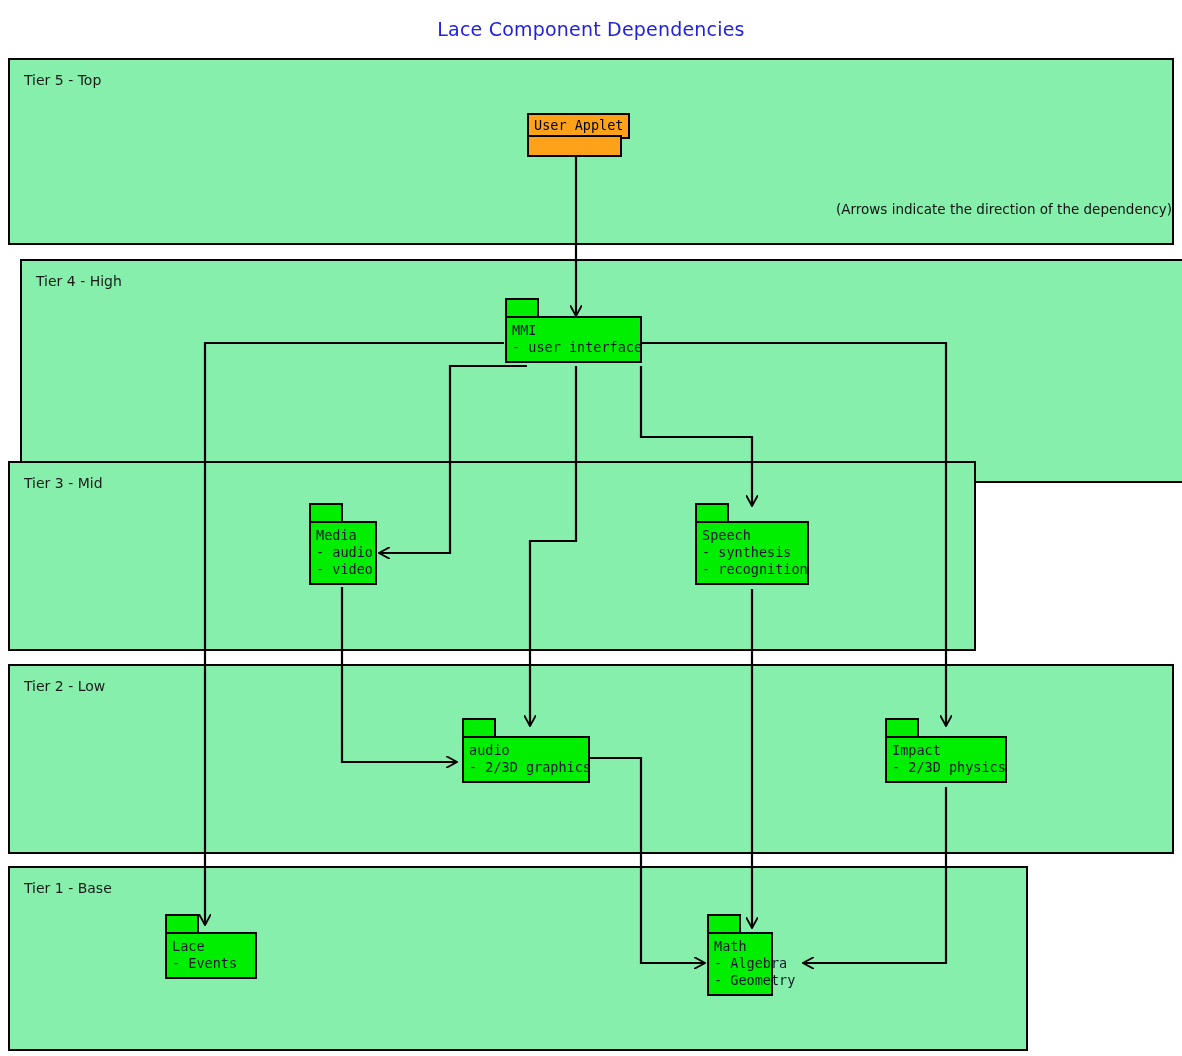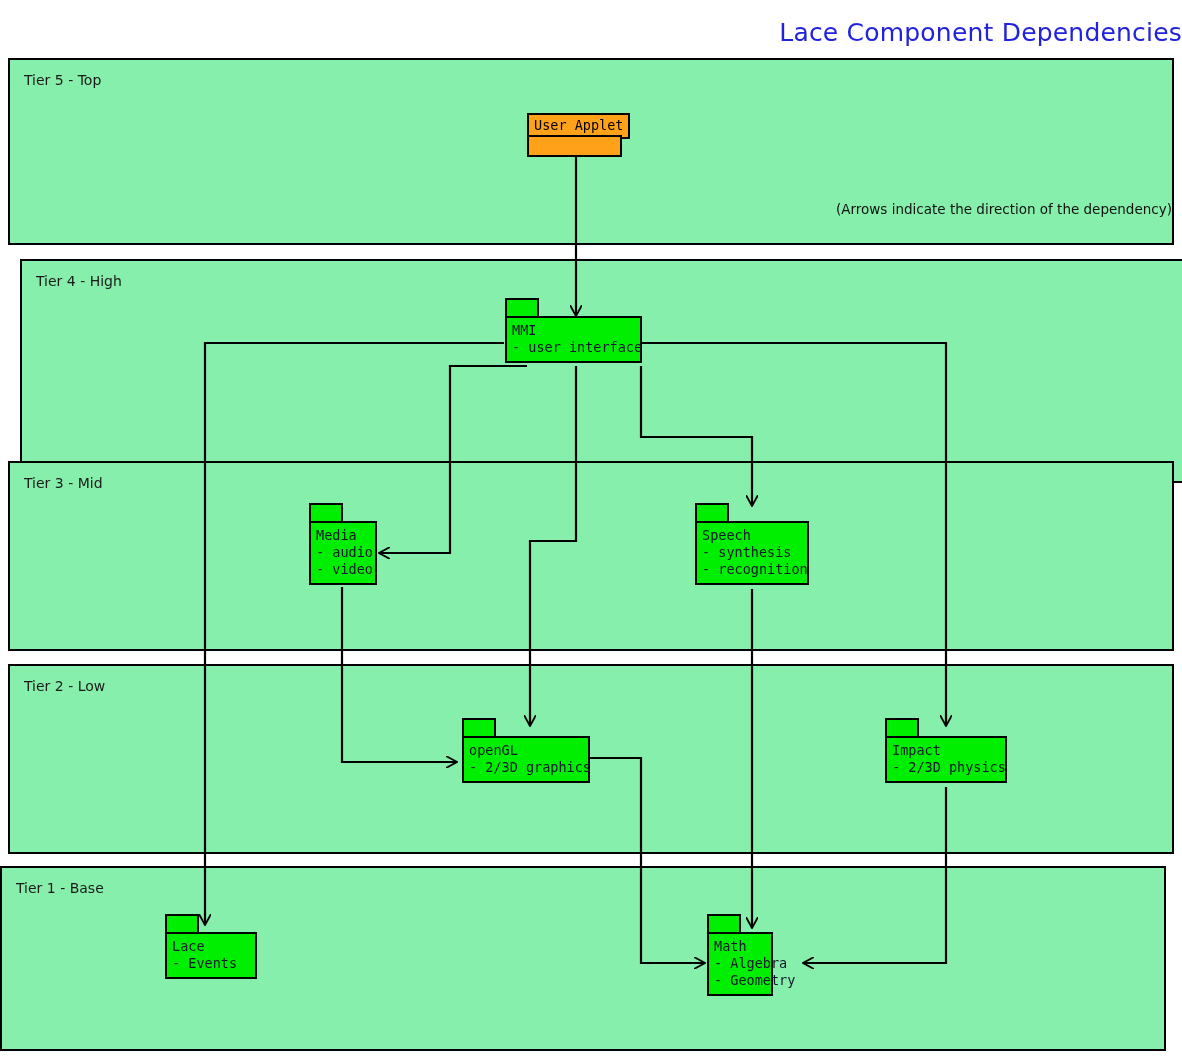--- a/index.html
+++ b/index.html
@@ -8,23 +8,23 @@
     width:1182px;height:1056px;
     background:#ffffff;
     font-family:"DejaVu Sans","Liberation Sans",sans-serif;
     overflow:hidden;
   }
   #root{position:relative;width:1182px;height:1056px;}
 
   
   .title{
     position:absolute;left:0;top:18px;width:1182px;
-    text-align:right;
+    text-align:center;
     color:#2222dd;
-    font-size:25px;
+    font-size:19px;
     letter-spacing:.2px;
     white-space:nowrap;
   }
 
   
   .tier{
     position:absolute;
     background:#86efac;
     border:2px solid #000000;
     box-sizing:border-box;
@@ -91,29 +91,29 @@
   <div class="title">Lace Component Dependencies</div>
 
   <div class="tier" style="left:8px;top:58px;width:1166px;height:187px;">
     <div class="tier-label">Tier 5 - Top</div>
   </div>
 
   <div class="tier" style="left:8px;top:259px;width:1166px;height:224px;margin-left:12px;">
     <div class="tier-label">Tier 4 - High</div>
   </div>
 
-  <div class="tier" style="left:8px;top:461px;width:1166px;height:190px;padding-left:8px;">
+  <div class="tier" style="left:8px;top:461px;width:968px;height:190px;padding-left:8px;">
     <div class="tier-label">Tier 3 - Mid</div>
   </div>
 
   <div class="tier" style="left:8px;top:664px;width:1166px;height:190px;">
     <div class="tier-label">Tier 2 - Low</div>
   </div>
 
-  <div class="tier" style="left:0;top:866px;width:1166px;height:185px;">
+  <div class="tier" style="left:8px;top:866px;width:1020px;height:185px;">
     <div class="tier-label">Tier 1 - Base</div>
   </div>
 
   <div class="note" style="left:836px;top:201px;">(Arrows indicate the direction of the dependency)</div>
 
   <svg class="wires" viewBox="0 0 1182 1056" xmlns="http://www.w3.org/2000/svg">
     <defs>
       <marker id="ah" viewBox="0 0 12 12" refX="11" refY="6" markerWidth="12" markerHeight="12" orient="auto-start-reverse" markerUnits="userSpaceOnUse">
         <path d="M0,0 L11,6 L0,12" fill="none" stroke="#000" stroke-width="1.8"></path>
       </marker>
@@ -169,21 +169,21 @@
     <div class="body" style="width:114px;">
       <div>Speech</div>
       <div>- synthesis</div>
       <div>- recognition</div>
     </div>
   </div>
 
   <div class="pkg green" style="left:462px;top:718px;">
     <div class="tab"></div>
     <div class="body" style="width:128px;">
-      <div>openGL</div>
+      <div>audio</div>
       <div>- 2/3D graphics</div>
     </div>
   </div>
 
   <div class="pkg green" style="left:885px;top:718px;">
     <div class="tab"></div>
     <div class="body" style="width:122px;">
       <div>Impact</div>
       <div>- 2/3D physics</div>
     </div>

